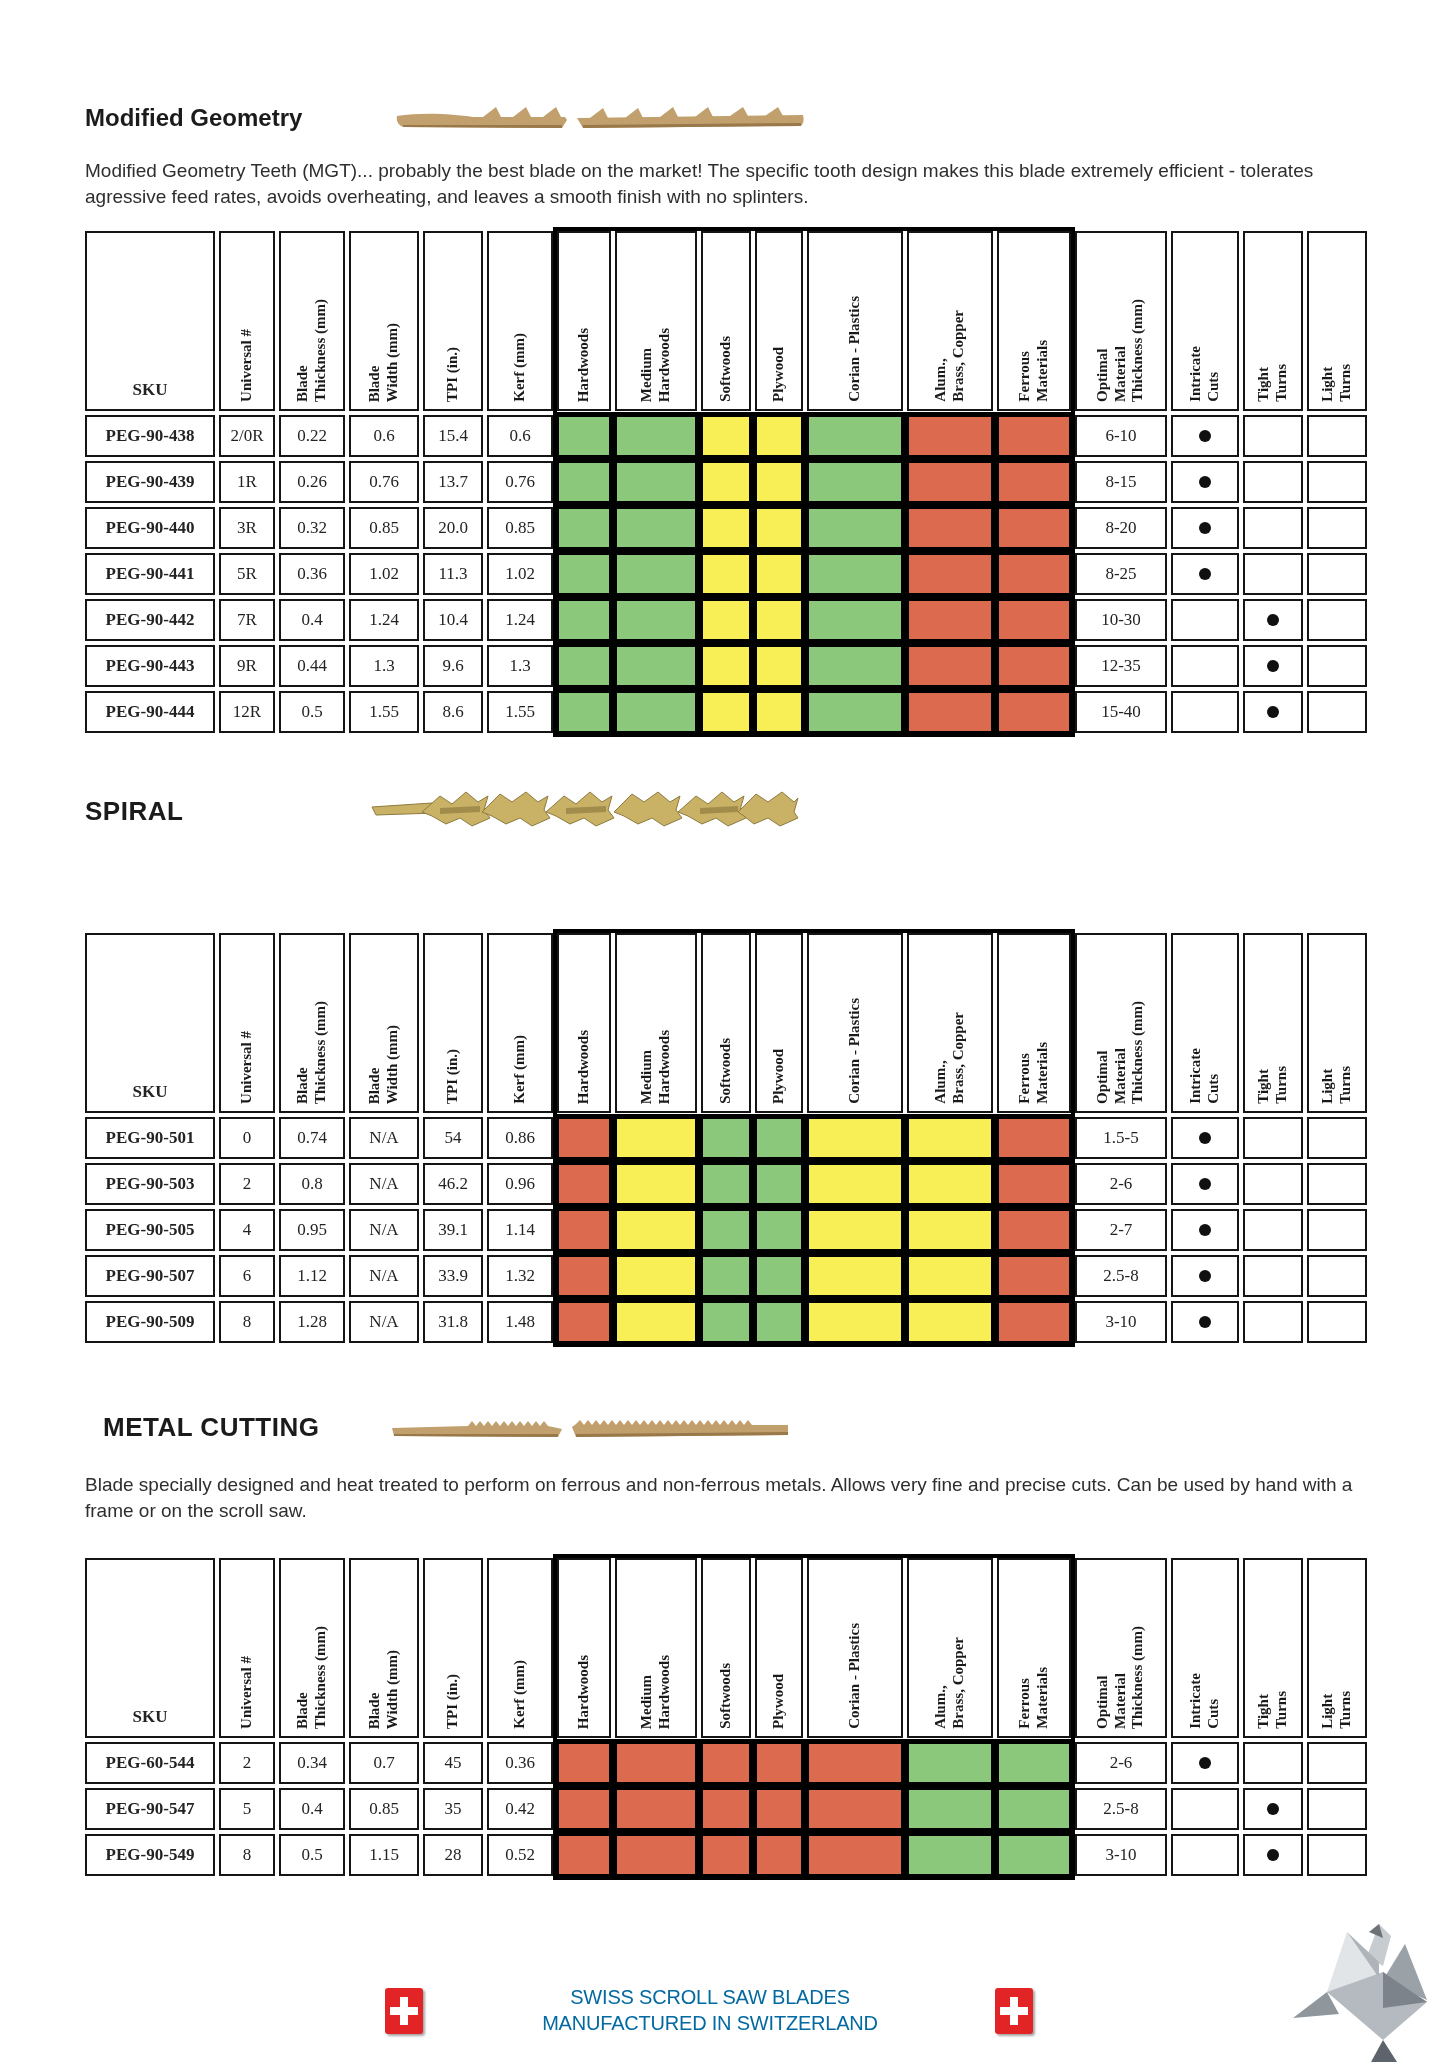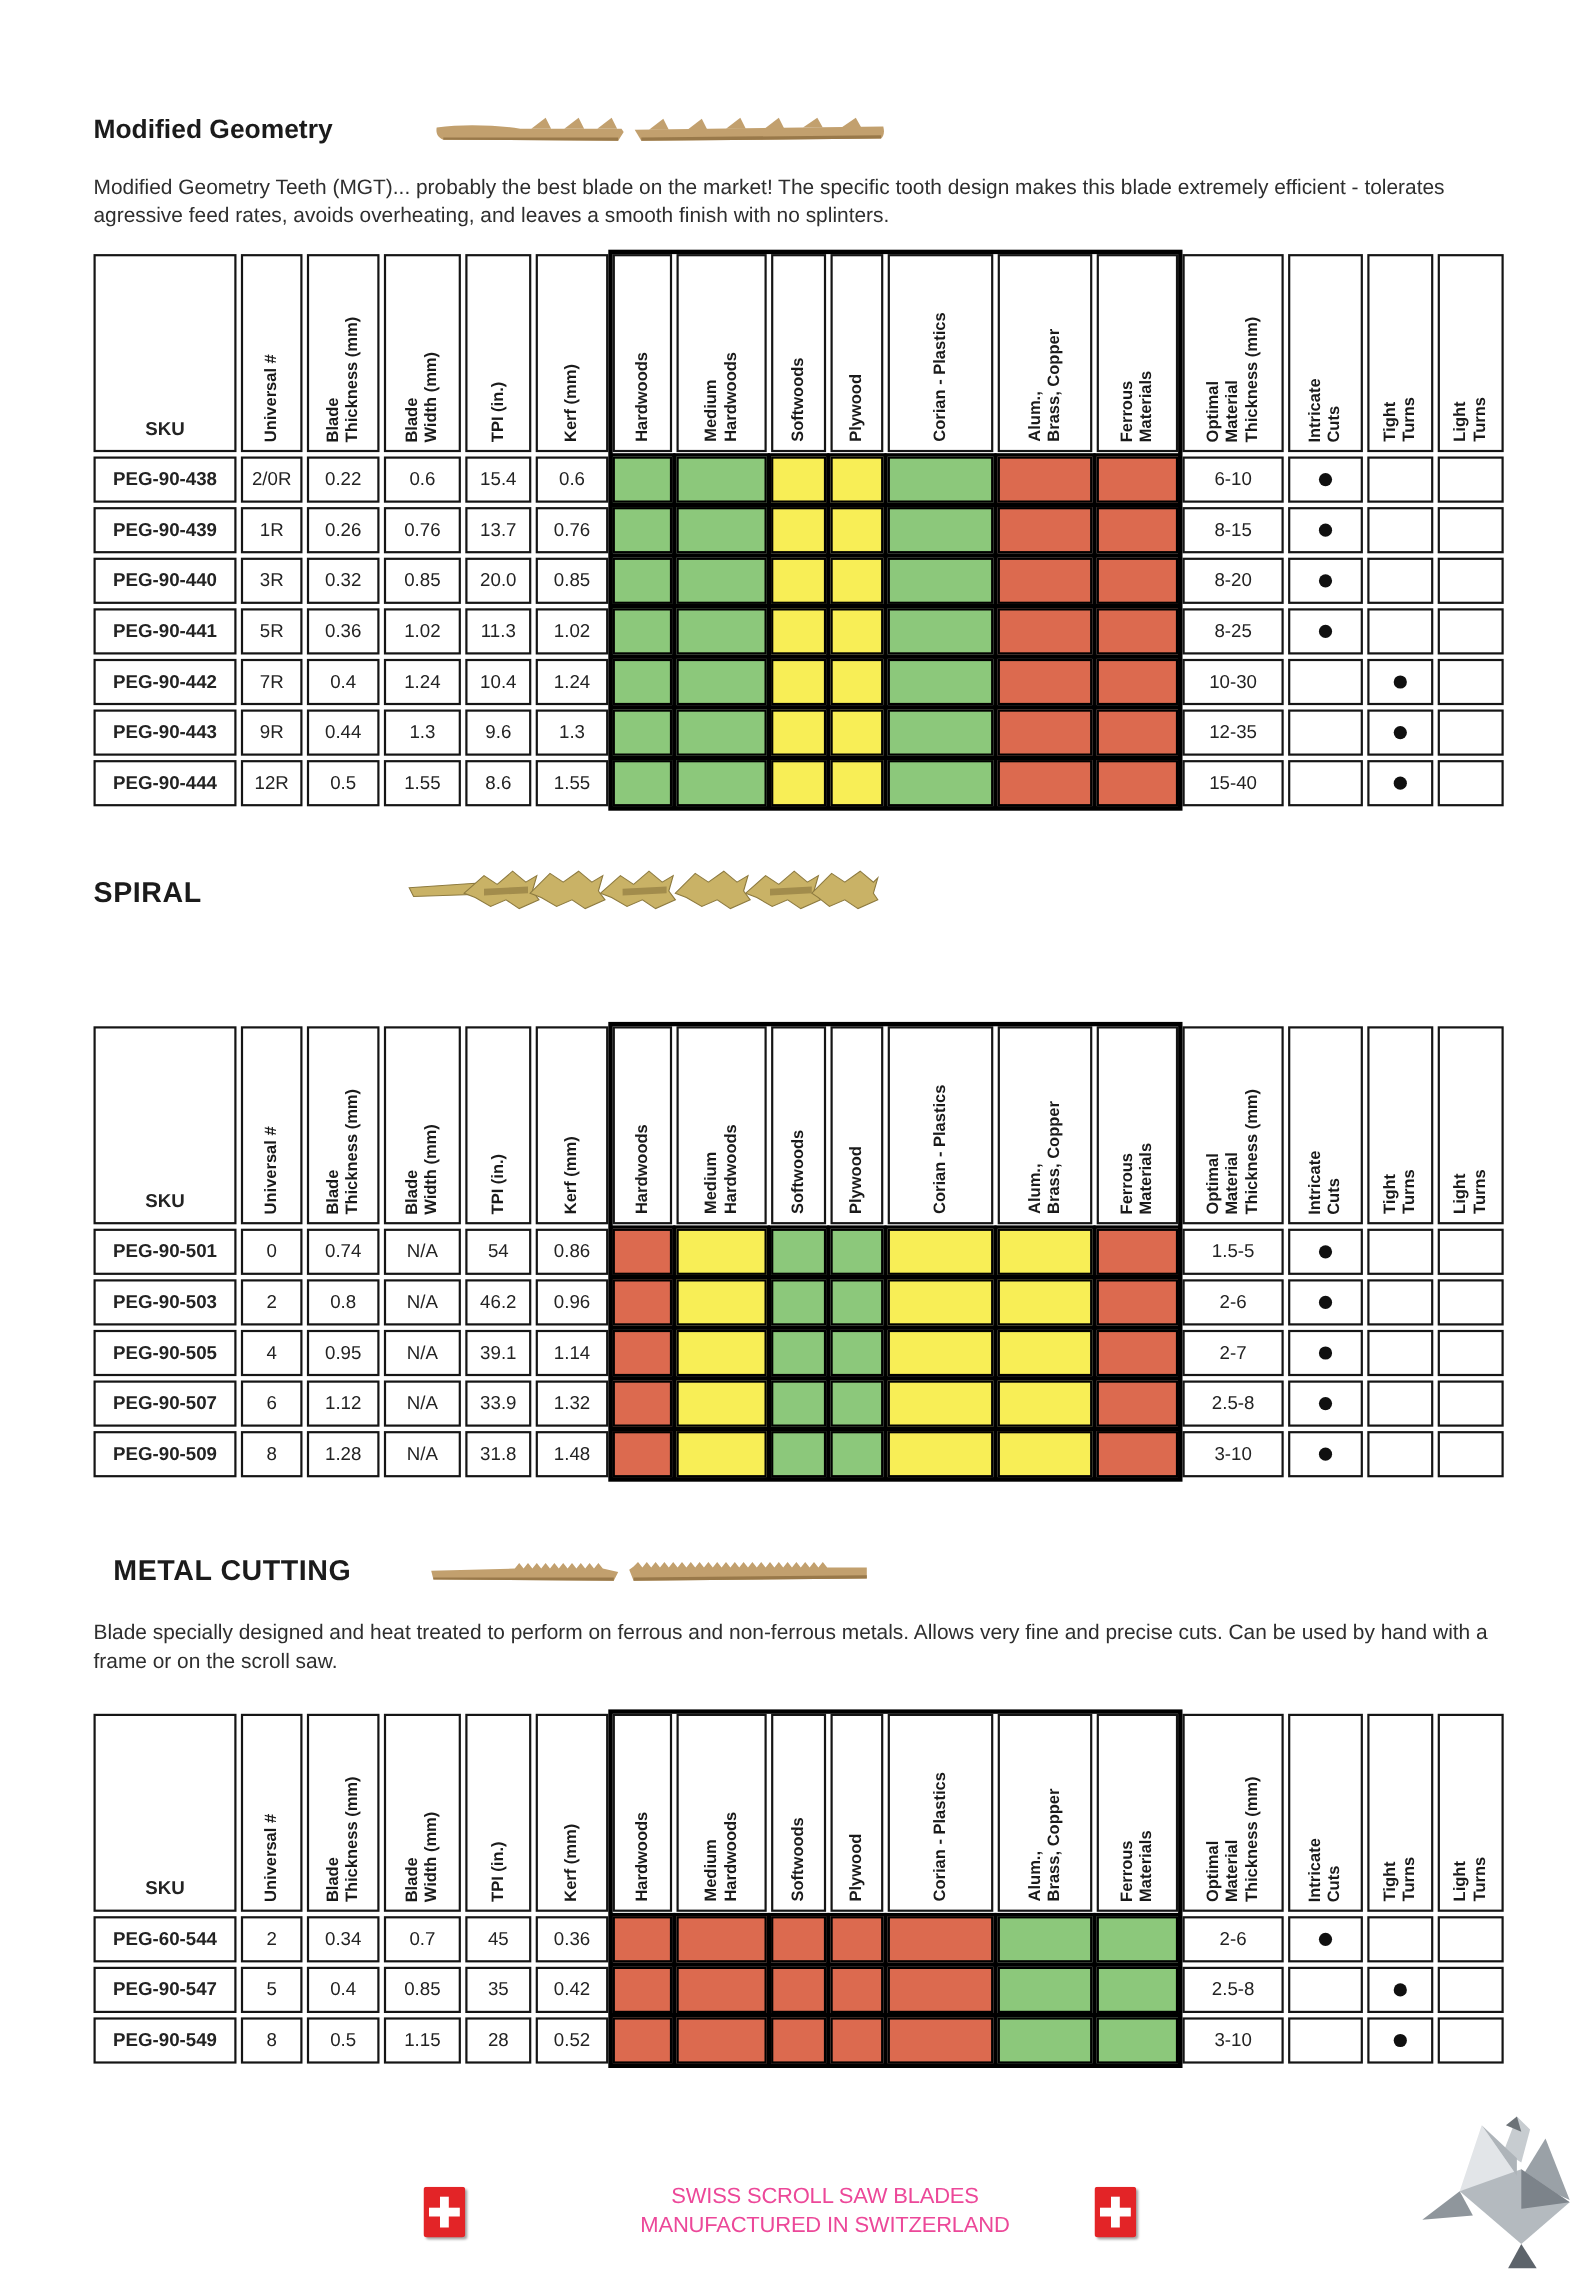--- a/index.html
+++ b/index.html
@@ -6,43 +6,43 @@
   body{font-family:"Liberation Sans","DejaVu Sans",sans-serif;color:#232323;}
   #page{position:relative;width:1445px;height:2064px;background:#fff;overflow:hidden;}
 
   .sec-title{position:absolute;margin:0;font-weight:700;color:#1b1b1b;}
   .t-mixed{font-size:24px;}
   .t-caps{font-size:26px;letter-spacing:.5px;}
   .intro{position:absolute;margin:0;width:1284px;font-size:19px;line-height:1.38;color:#2e2e2e;}
 
   .blade{position:absolute;}
 
-  .twrap{position:absolute;width:1282px;}
+  .twrap{position:absolute;width:1282px;font-family:Liberation Serif, serif;}
   .tgrid{
     display:grid;
     grid-template-columns:130px 56px 66px 70px 60px 66px 54px 82px 50px 48px 96px 86px 74px 92px 68px 60px 60px;
     grid-template-rows:180px;
     grid-auto-rows:42px;
     gap:4px;
     background:#fff;
   }
   .cell{box-sizing:border-box;border:2px solid #151515;background:#fff;}
   .hcell{display:flex;align-items:flex-end;justify-content:center;padding-bottom:7px;}
   .vtext{writing-mode:vertical-rl;transform:rotate(180deg);white-space:pre-line;
          font-weight:700;font-size:15px;line-height:1.18;color:#1a1a1a;}
   .htext{font-weight:700;font-size:17px;padding-bottom:2px;}
   .dcell{display:flex;align-items:center;justify-content:center;font-size:17px;}
   .sku{font-weight:700;}
   .ccell{border:2px solid #000;outline:3px solid #000;}
   .dot{width:12px;height:12px;border-radius:50%;background:#101010;}
   .cblk{position:absolute;left:468px;top:-4px;width:522px;height:calc(100% + 8px);
         border:4px solid #000;box-sizing:border-box;pointer-events:none;}
 
-  .footer-text{position:absolute;left:500px;top:1984px;width:500px;text-align:center;
-               font-size:20px;line-height:1.3;color:#ec4899;letter-spacing:-0.2px;}
+  .footer-text{position:absolute;left:460px;top:1984px;width:500px;text-align:center;
+               font-size:20px;line-height:1.3;color:#0369a1;letter-spacing:-0.2px;}
   .flag{position:absolute;width:38px;height:46px;filter:drop-shadow(2px 2px 1px rgba(0,0,0,.35));}
 </style>
 </head>
 <body>
 
 <div id="page">
 
   <h2 class="sec-title t-mixed" style="left:85px;top:104px;">Modified Geometry</h2>
   <svg class="blade" style="left:395px;top:106px;" width="410" height="26" viewBox="0 0 410 26">
     <path d="M2,10 C28,6 58,8 78,11 L170,11 L172,14 L167,22 L8,21 C3,19 1,15 2,10 Z" fill="#C2A06E"></path>

